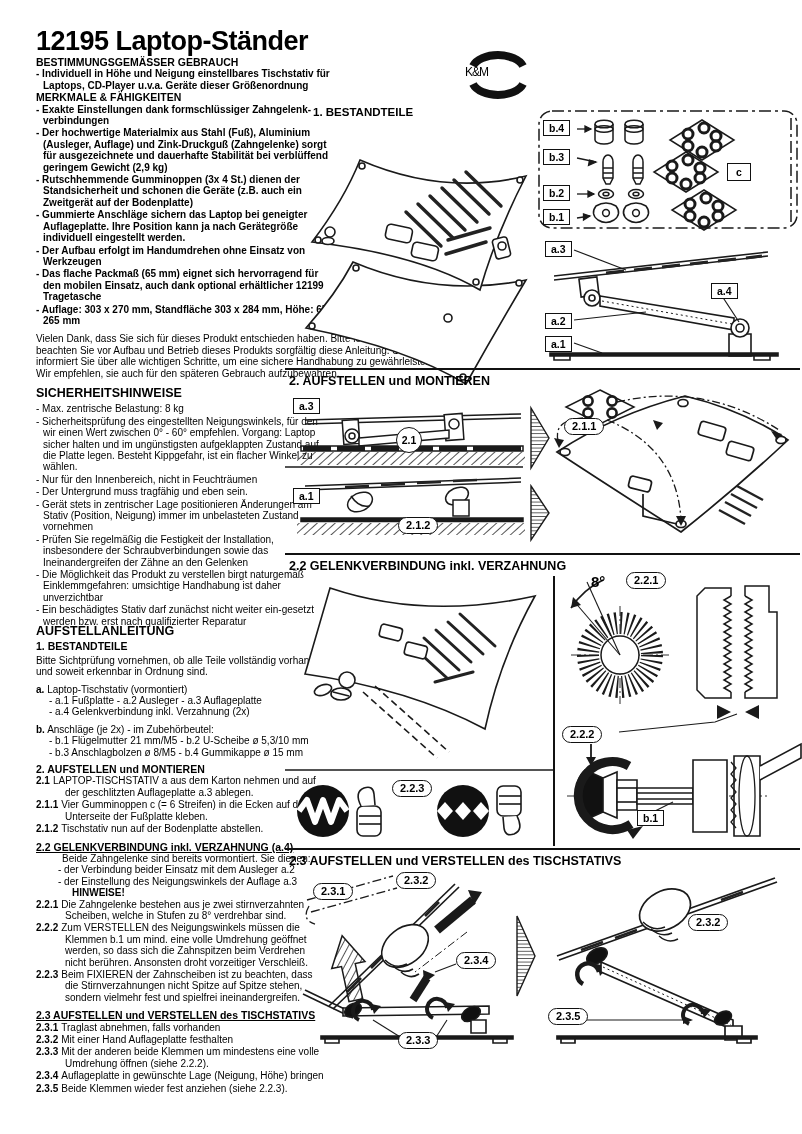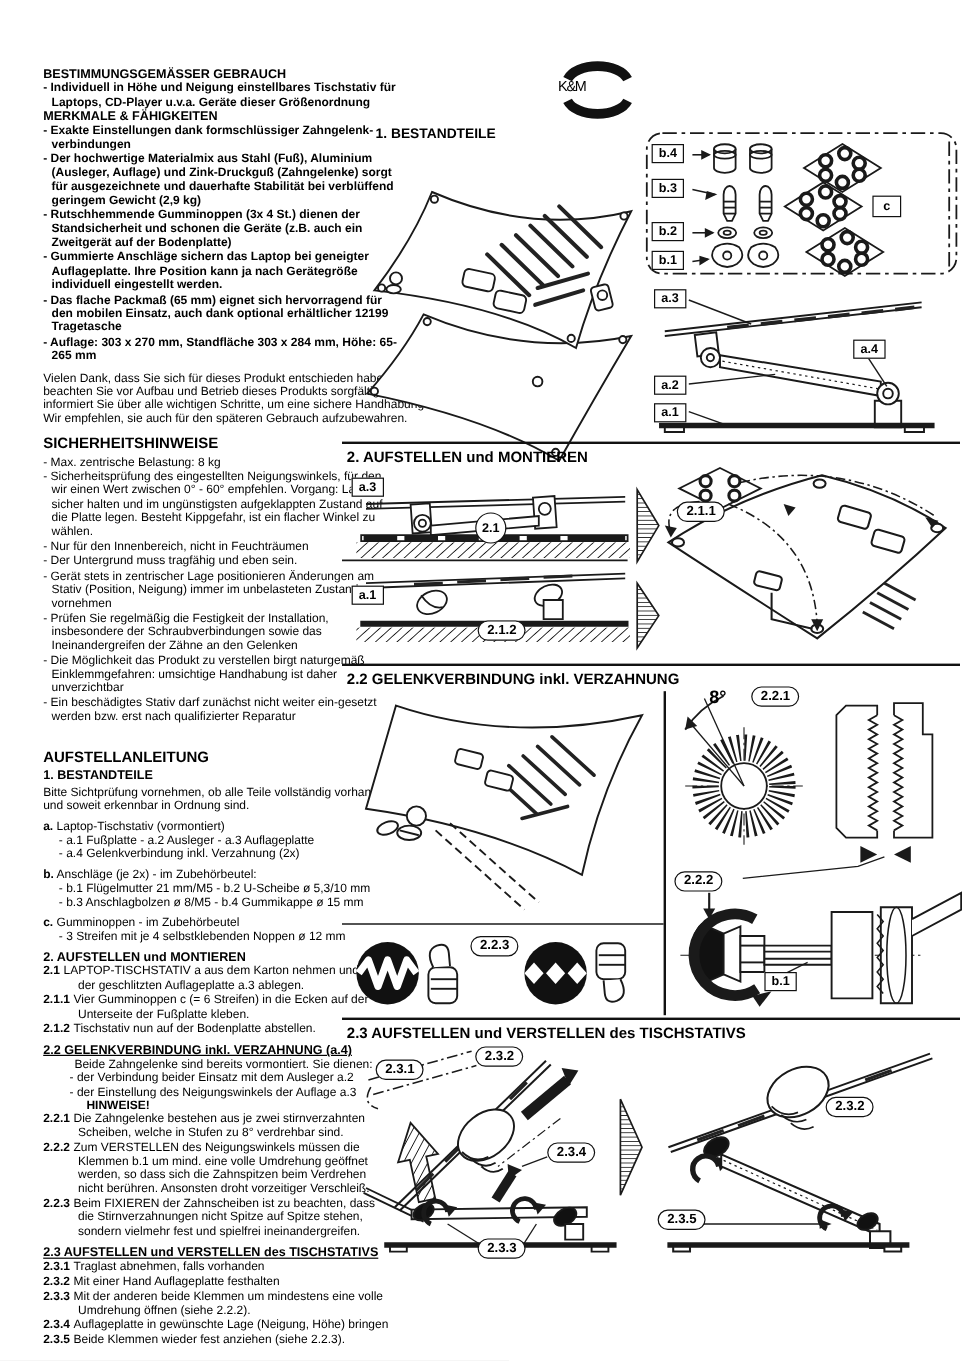--- a/index.html
+++ b/index.html
@@ -42,37 +42,39 @@
         width:24px;height:24px;border-radius:50%;display:flex;align-items:center;justify-content:center;z-index:5;}
   .ang{position:absolute;font-size:15px;font-weight:bold;z-index:5;}
   svg{position:absolute;overflow:visible;}
   svg *{vector-effect:non-scaling-stroke;}
 </style>
 </head>
 <body>
 
 <div class="page">
 
+  <div class="title">12195 Laptop-Ständer</div>
 
   <div class="logo">
     <svg width="66" height="58" viewBox="0 0 66 58">
       <path d="M8,20 A26,15 0 0 1 58,20" fill="none" stroke="#111" stroke-width="8"></path>
       <path d="M8,38 A26,15 0 0 0 58,38" fill="none" stroke="#111" stroke-width="8"></path>
     </svg>
     <span>K&amp;M</span>
   </div>
 
   <div class="colA">
     <div class="h11">BESTIMMUNGSGEMÄSSER GEBRAUCH</div>
     <div class="li">- Individuell in Höhe und Neigung einstellbares Tischstativ für Laptops, CD-Player u.v.a. Geräte dieser Größenordnung</div>
     <div class="h11">MERKMALE &amp; FÄHIGKEITEN</div>
     <div class="li">- Exakte Einstellungen dank formschlüssiger Zahngelenk-verbindungen</div>
     <div class="li">- Der hochwertige Materialmix aus Stahl (Fuß), Aluminium (Ausleger, Auflage) und Zink-Druckguß (Zahngelenke) sorgt für ausgezeichnete und dauerhafte Stabilität bei verblüffend geringem Gewicht (2,9 kg)</div>
     <div class="li">- Rutschhemmende Gumminoppen (3x 4 St.) dienen der Standsicherheit und schonen die Geräte (z.B. auch ein Zweitgerät auf der Bodenplatte)</div>
     <div class="li">- Gummierte Anschläge sichern das Laptop bei geneigter Auflageplatte. Ihre Position kann ja nach Gerätegröße individuell eingestellt werden.</div>
+    <div class="li">- Der Aufbau erfolgt im Handumdrehen ohne Einsatz von Werkzeugen</div>
     <div class="li">- Das flache Packmaß (65 mm) eignet sich hervorragend für den mobilen Einsatz, auch dank optional erhältlicher 12199 Tragetasche</div>
     <div class="li">- Auflage: 303 x 270 mm, Standfläche 303 x 284 mm, Höhe: 65-265 mm</div>
     <div class="thanks">Vielen Dank, dass Sie sich für dieses Produkt entschieden haben. Bitte lesen und beachten Sie vor Aufbau und Betrieb dieses Produkts sorgfältig diese Anleitung. Sie informiert Sie über alle wichtigen Schritte, um eine sichere Handhabung zu gewährleisten. Wir empfehlen, sie auch für den späteren Gebrauch aufzubewahren.</div>
     <div class="h13">SICHERHEITSHINWEISE</div>
     <div class="safe">- Max. zentrische Belastung: 8 kg</div>
     <div class="safe">- Sicherheitsprüfung des eingestellten Neigungswinkels, für den wir einen Wert zwischen 0° - 60° empfehlen. Vorgang: Laptop sicher halten und im ungünstigsten aufgeklappten Zustand auf die Platte legen. Besteht Kippgefahr, ist ein flacher Winkel zu wählen.</div>
     <div class="safe">- Nur für den Innenbereich, nicht in Feuchträumen</div>
     <div class="safe">- Der Untergrund muss tragfähig und eben sein.</div>
     <div class="safe">- Gerät stets in zentrischer Lage positionieren Änderungen am Stativ (Position, Neigung) immer im unbelasteten Zustand vornehmen</div>
     <div class="safe">- Prüfen Sie regelmäßig die Festigkeit der Installation, insbesondere der Schraubverbindungen sowie das Ineinandergreifen der Zähne an den Gelenken</div>
@@ -88,25 +90,20 @@
       <span class="b">a.</span>
       <span>Laptop-Tischstativ (vormontiert)</span>
       <div class="sub">- a.1 Fußplatte - a.2 Ausleger - a.3 Auflageplatte</div>
       <div class="sub">- a.4 Gelenkverbindung inkl. Verzahnung (2x)</div>
     </div>
     <div class="part">
       <span class="b">b.</span>
       <span>Anschläge (je 2x) - im Zubehörbeutel:</span>
       <div class="sub">- b.1 Flügelmutter 21 mm/M5 - b.2 U-Scheibe ø 5,3/10 mm</div>
       <div class="sub">- b.3 Anschlagbolzen ø 8/M5 - b.4 Gummikappe ø 15 mm</div>
-    </div>
-    <div class="part">
-      <span class="b">c.</span>
-      <span>Gumminoppen - im Zubehörbeutel</span>
-      <div class="sub">- 3 Streifen mit je 4 selbstklebenden Noppen ø 12 mm</div>
     </div>
     <div class="h11">2. AUFSTELLEN und MONTIEREN</div>
     <div class="step"><b>2.1</b><span>LAPTOP-TISCHSTATIV a aus dem Karton nehmen und auf der geschlitzten Auflageplatte a.3 ablegen.</span></div>
     <div class="step"><b>2.1.1</b><span>Vier Gumminoppen c (= 6 Streifen) in die Ecken auf der Unterseite der Fußplatte kleben.</span></div>
     <div class="step"><b>2.1.2</b><span>Tischstativ nun auf der Bodenplatte abstellen.</span></div>
     <div class="h11 mt6">2.2 GELENKVERBINDUNG inkl. VERZAHNUNG (a.4)</div>
     <div class="in1">Beide Zahngelenke sind bereits vormontiert. Sie dienen:</div>
     <div class="in2">- der Verbindung beider Einsatz mit dem Ausleger a.2</div>
     <div class="in2">- der Einstellung des Neigungswinkels der Auflage a.3</div>
     <div class="in3">HINWEISE!</div>

